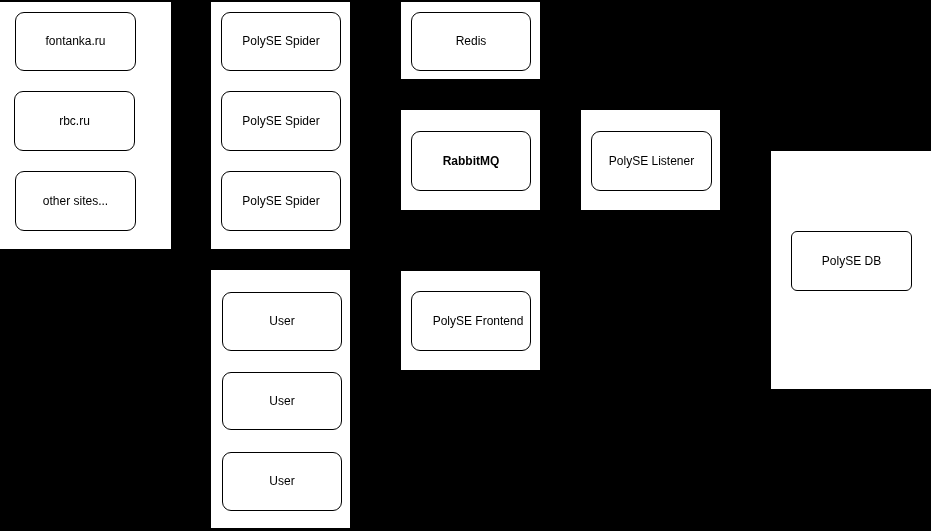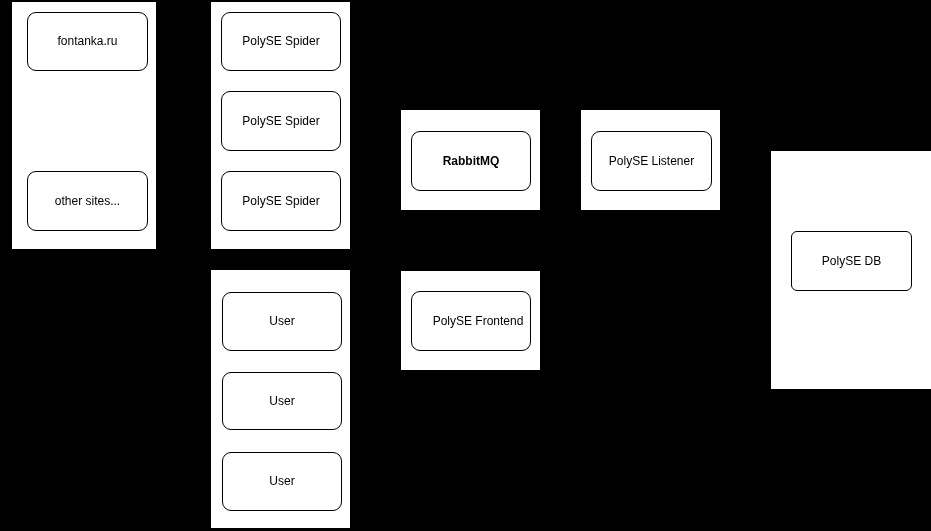--- a/index.html
+++ b/index.html
@@ -35,31 +35,35 @@
     color: #000000;
     line-height: 1.2;
     white-space: nowrap;
   }
 </style>
 </head>
 <body>
 
 <div class="stage">
 
-  <div class="group" style="left:12px; top:2px; width:144px; height:247px;">
+  <div class="group" style="left:0px; top:2px; width:171px; height:247px;">
     <div class="node" style="left:14px; top:9px; width:121px; height:59px;">fontanka.ru</div>
+    <div class="node" style="left:13px; top:88px; width:121px; height:60px;">rbc.ru</div>
     <div class="node" style="left:14px; top:168px; width:121px; height:60px;">other sites...</div>
   </div>
 
   <div class="group" style="left:211px; top:2px; width:139px; height:247px;">
     <div class="node" style="left:9px; top:9px; width:120px; height:59px;">PolySE Spider</div>
     <div class="node" style="left:9px; top:88px; width:120px; height:60px;">PolySE Spider</div>
     <div class="node" style="left:9px; top:168px; width:120px; height:60px;">PolySE Spider</div>
   </div>
 
+  <div class="group" style="left:401px; top:2px; width:139px; height:77px;">
+    <div class="node" style="left:9px; top:9px; width:120px; height:59px;">Redis</div>
+  </div>
 
   <div class="group" style="left:401px; top:110px; width:139px; height:100px;">
     <div class="node" style="left:9px; top:20px; width:120px; height:60px;font-weight:bold;">RabbitMQ</div>
   </div>
 
   <div class="group" style="left:581px; top:110px; width:139px; height:100px;">
     <div class="node" style="left:9px; top:20px; width:121px; height:60px;">PolySE Listener</div>
   </div>
 
   <div class="group" style="left:771px; top:151px; width:160px; height:238px;">

